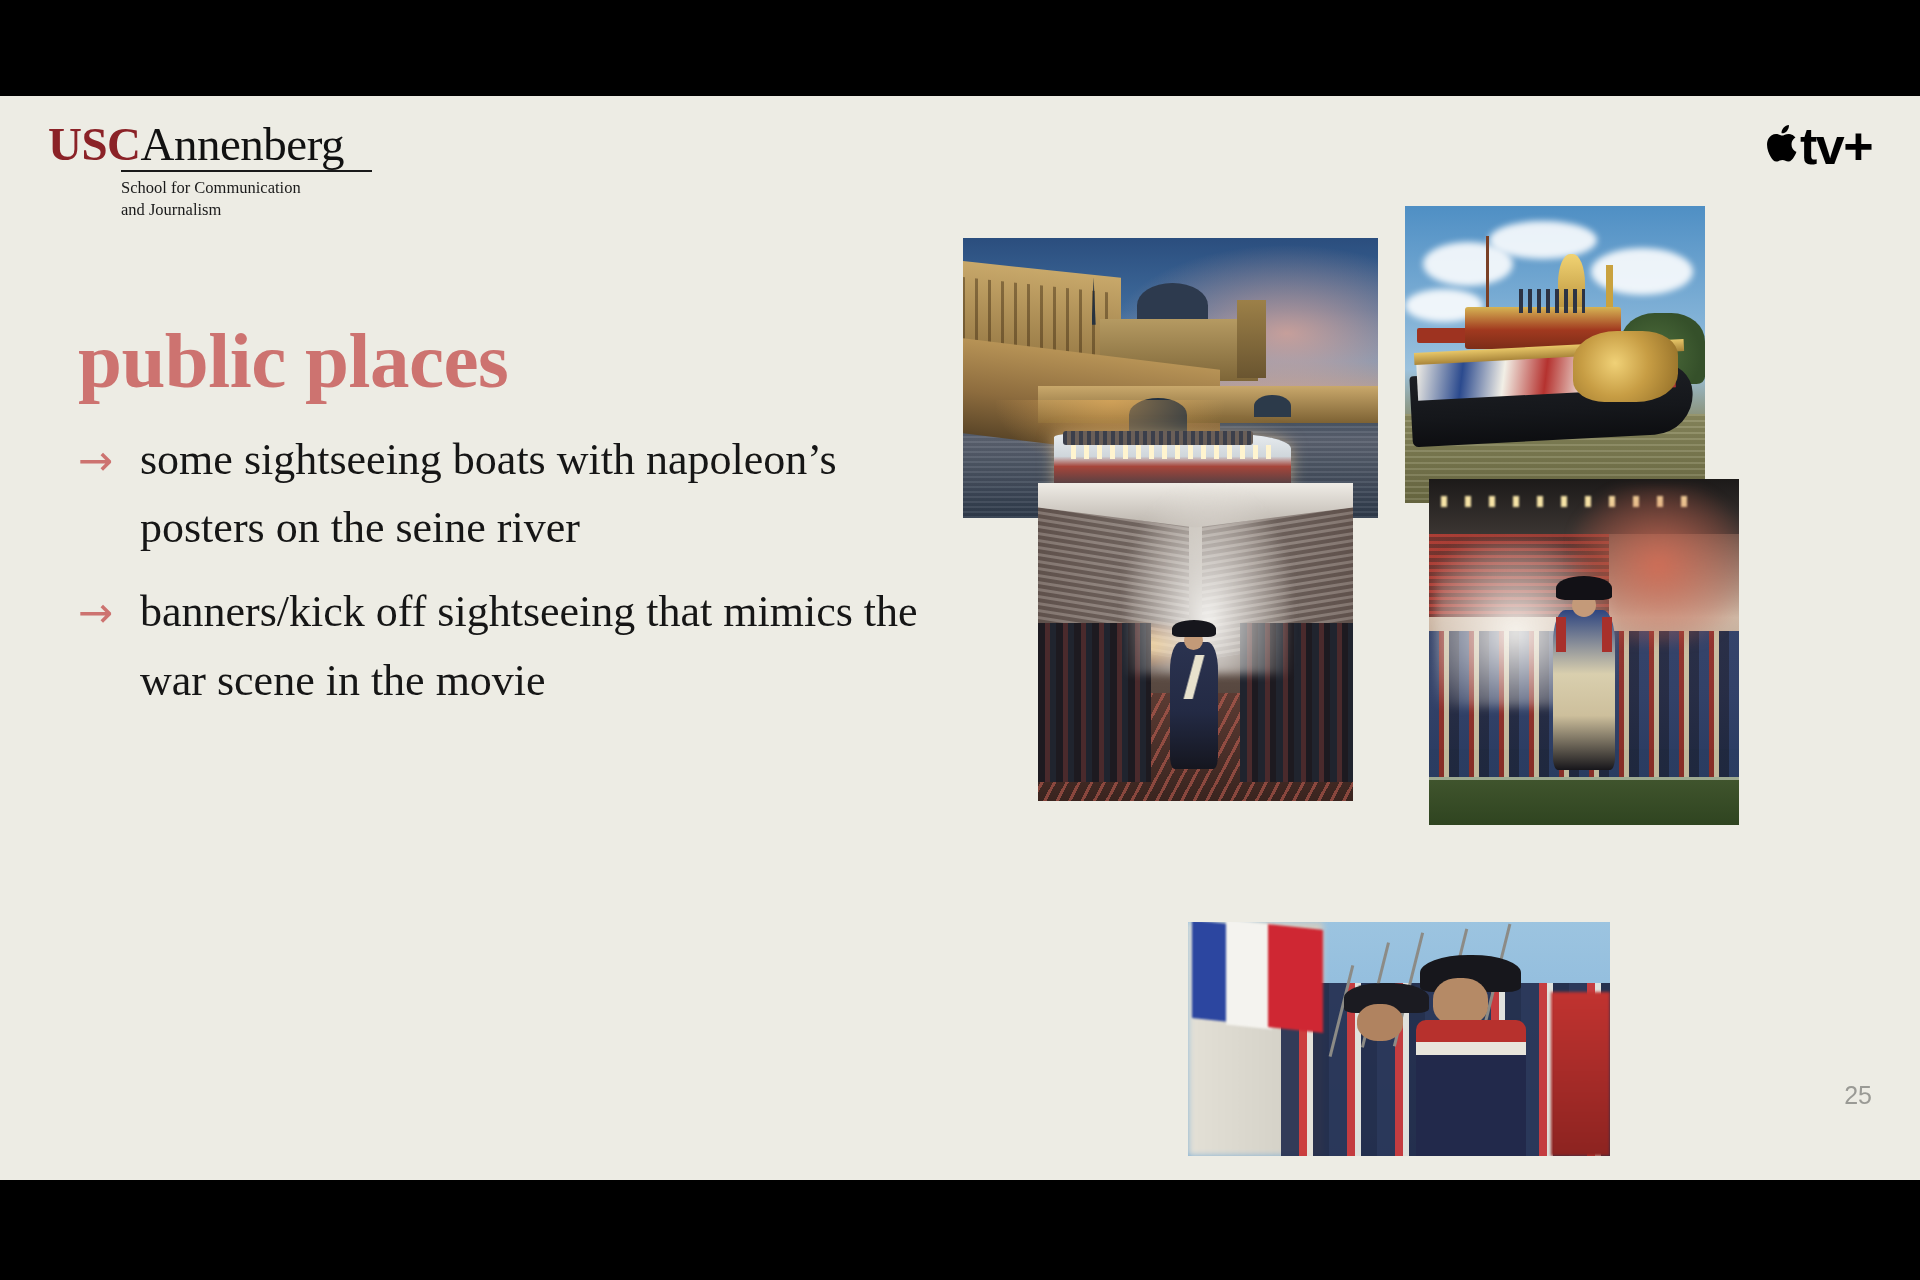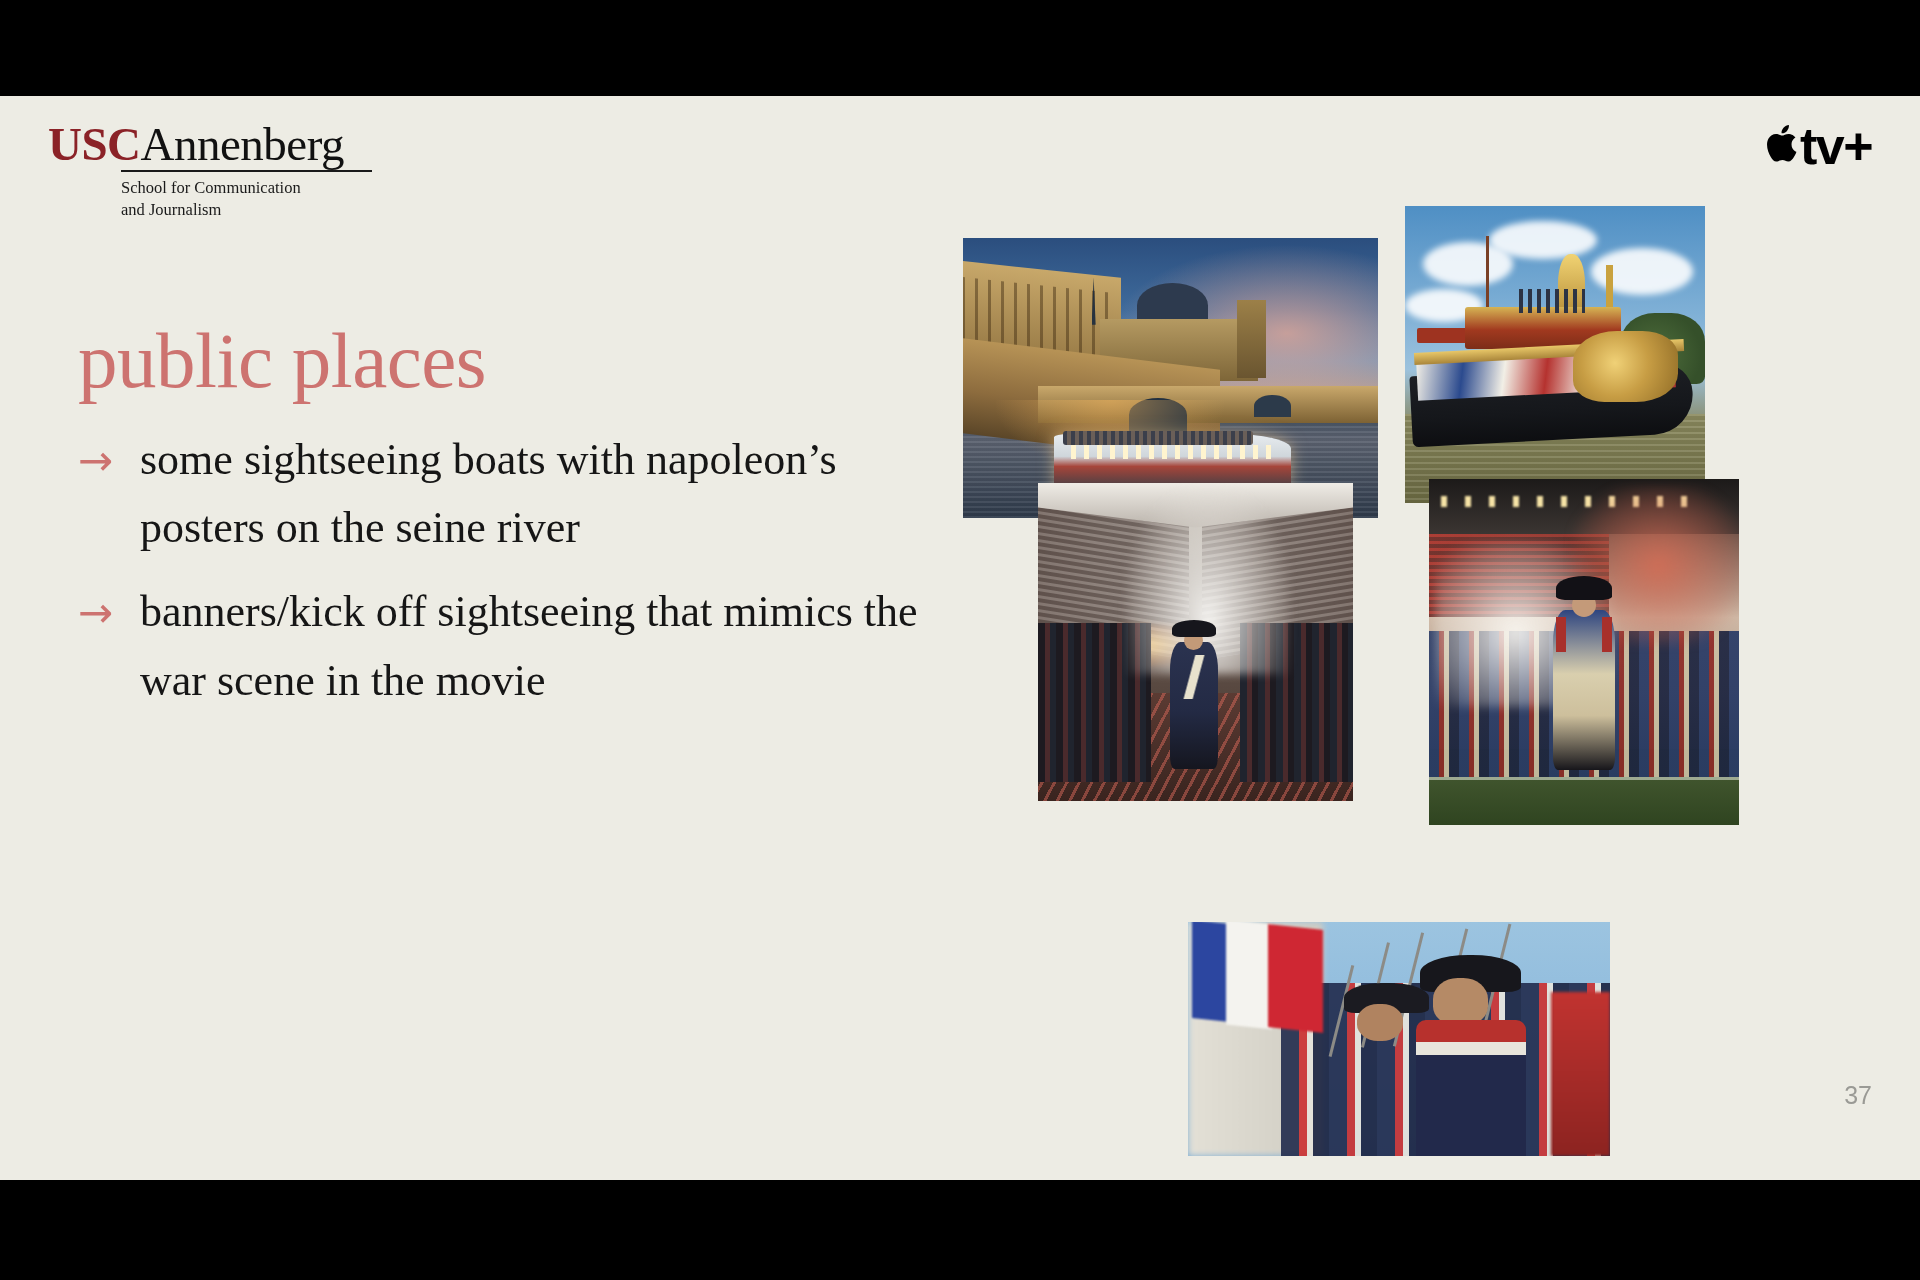--- a/index.html
+++ b/index.html
@@ -101,21 +101,21 @@
     line-height: 1;
     margin-top: 2px;
   }
 
   
   #slide-title {
     position: absolute;
     left: 78px;
     top: 172px;
     font-family: "Liberation Serif", serif;
-    font-weight: 400;
+    font-weight: 700;
     font-size: 79px;
     line-height: 1;
     color: #cd7370;
     letter-spacing: -0.5px;
   }
 
   
   #bullet-list {
     position: absolute;
     left: 78px;
@@ -668,19 +668,19 @@
         <div class="ph-layer ree-soldier-front-hat"></div>
         <div class="ph-layer ree-soldier-front-face"></div>
         <div class="ph-layer ree-soldier-front-coat"></div>
         <div class="ph-layer ree-right-red"></div>
         <div class="ph-layer ree-flag-blue"></div>
         <div class="ph-layer ree-flag-white"></div>
         <div class="ph-layer ree-flag-red"></div>
       </div>
     </div>
 
-    <div id="page-number">37</div>
+    <div id="page-number">25</div>
 
   </div>
 
   <div class="letterbox bottom"></div>
 
 </div>
 
 </body></html>

